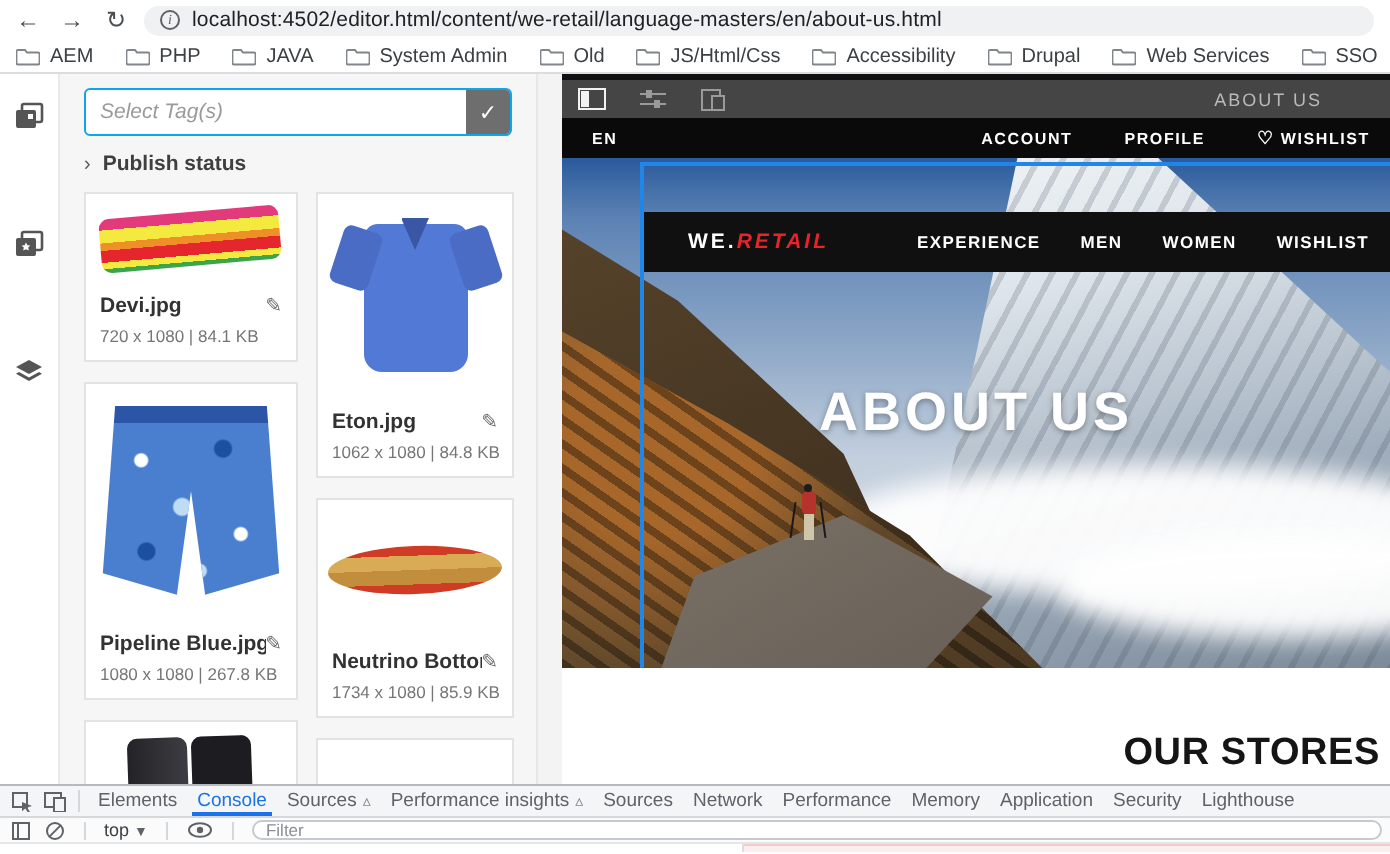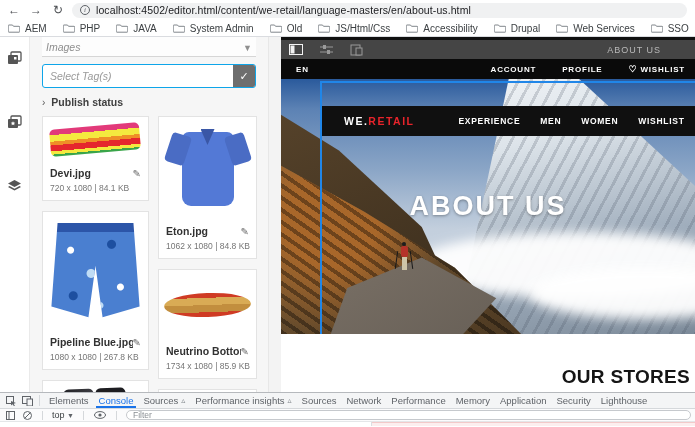--- a/index.html
+++ b/index.html
@@ -109,21 +109,21 @@
   .hiker .head { position:absolute; left:3px; top:0; width:4px; height:4px; background:#1d1d1d; border-radius:50%; }
   .hiker .torso { position:absolute; left:2px; top:4px; width:7px; height:11px; background:#b5332a; border-radius:2px; }
   .hiker .legs { position:absolute; left:3px; top:15px; width:5px; height:13px; background:#cfc5a8; }
   .hiker .pole1,.hiker .pole2 { position:absolute; width:1px; height:18px; background:#1a1a1a; top:9px; }
   .hiker .pole1 { left:-3px; transform:rotate(8deg); }
   .hiker .pole2 { left:12px; transform:rotate(-8deg); }
   .hero-title { position:absolute; left:0; right:0; top:112px; text-align:center; color:#fff; font-size:27px; font-weight:800; letter-spacing:2px; text-shadow:0 1px 3px rgba(0,0,0,.35); }
 
   .site-navbar { position:absolute; left:39px; top:27px; width:380px; height:30px; background:#101010; display:flex; align-items:center; padding-left:24px; overflow:hidden; }
   .brand { font-size:10.5px; font-weight:800; letter-spacing:1.5px; white-space:nowrap; cursor:pointer; }
-  .brand .p1 { color:#fff; } .brand .p2 { color:#e8242b; }
+  .brand .p1 { color:#fff; } .brand .p2 { color:#e8242b;font-style:italic; }
   .nav-items { display:flex; gap:20px; margin-left:44px; align-items:flex-end; }
   .nav-item { color:#fff; font-size:8.5px; font-weight:bold; letter-spacing:.7px; white-space:nowrap; cursor:pointer; }
 
   .selection-outline { position:absolute; left:39px; top:44px; width:380px; height:273px; border:2px solid #2086e8; border-right:none; pointer-events:none; }
 
   .below-hero { height:58px; background:#fff; position:relative; }
   .section-title { position:absolute; right:5px; top:32px; font-size:19px; font-weight:800; color:#151515; letter-spacing:.3px; white-space:nowrap; }
 
   
   .devtools { height:34px; border-top:1px solid #b6b9bd; background:#fff; }
@@ -242,24 +242,20 @@
         </div>
         <div class="rail-btn">
           <svg width="15" height="14" viewBox="0 0 15 14">
             <path d="M7.5 1 L14 4.5 L7.5 8 L1 4.5 Z" fill="#555"></path>
             <path d="M2.5 7 L7.5 9.8 L12.5 7 L14 7.9 L7.5 11.5 L1 7.9 Z" fill="#555"></path>
           </svg>
         </div>
       </div>
 
     <div class="asset-panel">
-      <div class="quiet-select">
-        <span class="lbl">Images</span>
-        <span class="chev">▼</span>
-      </div>
       <div class="tag-field">
         <span class="lbl">Select Tag(s)</span>
         <span class="tag-btn">
             <span>✓</span>
           </span>
       </div>
       <div class="publish-row">
         <span class="arrow">›</span>
         <span class="txt">Publish status</span>
       </div>

